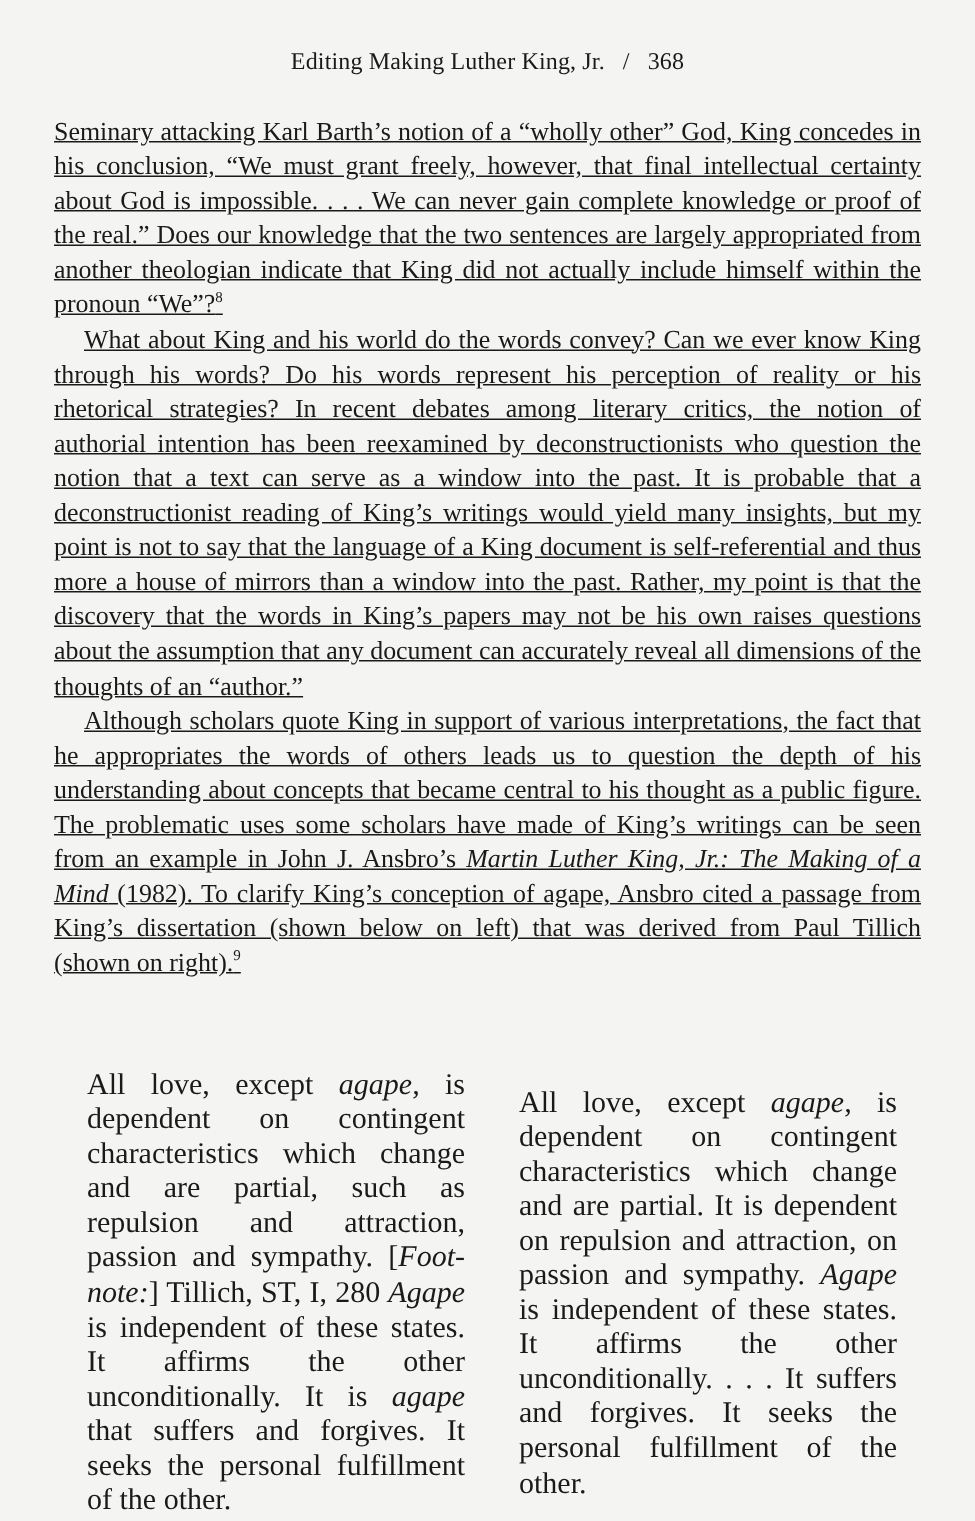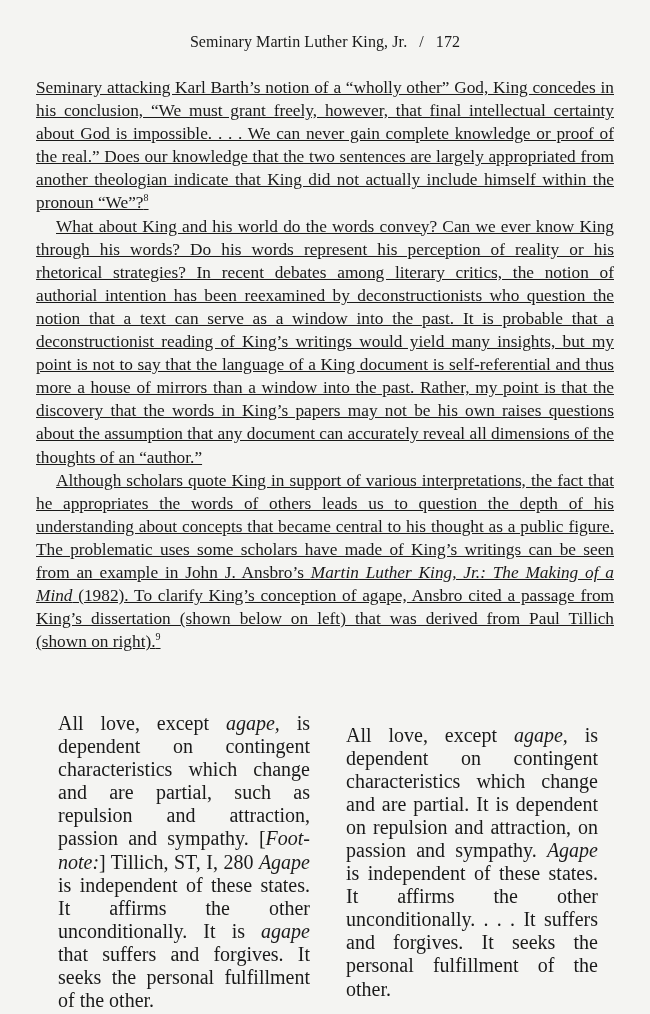--- a/index.html
+++ b/index.html
@@ -30,21 +30,21 @@
   }
   .col { width: 252px; text-align: justify; hyphens: manual; }
   em { font-style: italic; }
 </style>
 </head>
 <body>
 
 <div class="page">
 
   <div class="running-head">
-    <span>Seminary Martin Luther King, Jr.</span><span class="sep">/</span><span>172</span>
+    <span>Editing Making Luther King, Jr.</span><span class="sep">/</span><span>368</span>
   </div>
 
   <div class="body-text">
     <p><span>Seminary attacking Karl Barth’s notion of a “wholly other” God, King concedes in his conclusion, “We must grant freely, however, that final intellectual certainty about God is impossible. . . . We can never gain complete knowledge or proof of the real.” Does our knowledge that the two sentences are largely appropriated from another theologian indicate that King did not actually include himself within the pronoun “We”?</span><span class="fn">8</span></p>
     <p class="indent"><span>What about King and his world do the words convey? Can we ever know King through his words? Do his words represent his perception of reality or his rhetorical strategies? In recent debates among literary critics, the notion of authorial intention has been reexamined by deconstructionists who question the notion that a text can serve as a window into the past. It is probable that a deconstructionist reading of King’s writings would yield many insights, but my point is not to say that the language of a King document is self-referential and thus more a house of mirrors than a window into the past. Rather, my point is that the discovery that the words in King’s papers may not be his own raises questions about the assumption that any document can accurately reveal all dimensions of the thoughts of an “author.”</span></p>
     <p class="indent"><span>Although scholars quote King in support of various interpretations, the fact that he appropriates the words of others leads us to question the depth of his understanding about concepts that became central to his thought as a public figure. The problematic uses some scholars have made of King’s writings can be seen from an example in John J. Ansbro’s </span><em>Martin Luther King, Jr.: The Making of a Mind</em><span> (1982). To clarify King’s conception of agape, Ansbro cited a passage from King’s dissertation (shown below on left) that was derived from Paul Tillich (shown on right).</span><span class="fn">9</span></p>
   </div>
 
   <div class="cols">
     <div class="col"><span>All love, except </span><em>agape,</em><span> is depen­dent on contingent characteristics which change and are partial, such as repulsion and attraction, passion and sympathy. [</span><em>Foot­note:</em><span>] Tillich, ST, I, 280 </span><em>Agape</em><span> is independent of these states. It affirms the other unconditionally. It is </span><em>agape</em><span> that suffers and for­gives. It seeks the personal ful­fillment of the other.</span></div>

